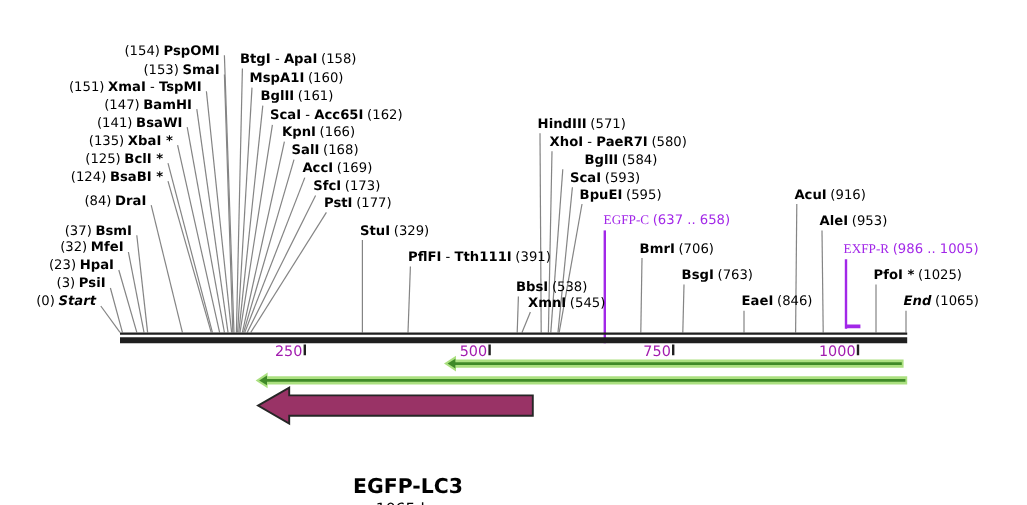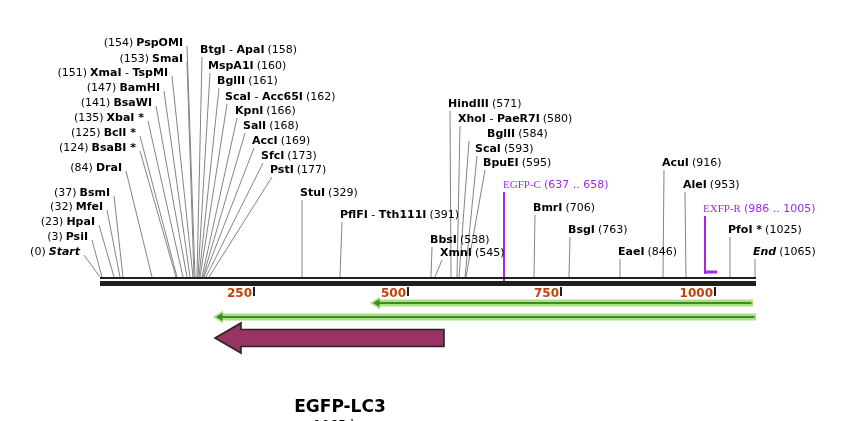--- a/index.html
+++ b/index.html
@@ -14,21 +14,21 @@
   }
   .site-label b{font-weight:bold;}
   .site-label .sep{font-weight:normal;}
   .site-label .pos{font-weight:normal;}
   .site-label.left-side .pos{margin-right:3px;}
   .site-label.mid-side .pos{margin-left:3px;}
   .site-label.italic b{font-style:italic;}
   .site-label.primer{color:#a227e8;}
   .site-label.primer .pname{font-weight:normal;font-family:Liberation Serif, serif;}
   .tick-label{
-    position:absolute;font-size:12px;color:#c2410c;white-space:nowrap;line-height:12px;font-weight:bold;
+    position:absolute;font-size:12px;color:#a21caf;white-space:nowrap;line-height:12px;
   }
   .credit{
     position:absolute;top:5px;right:8px;display:flex;align-items:center;gap:4px;
   }
   .credit .created{font-size:9px;color:#b9c0c7;}
   .credit .brand{font-size:11px;color:#95a0ab;font-weight:500;letter-spacing:0.2px;}
   .lc3b-label{
     position:absolute;left:241px;top:331px;width:190px;text-align:center;
     font-size:12px;font-weight:bold;color:#ffffff;line-height:14px;
   }

